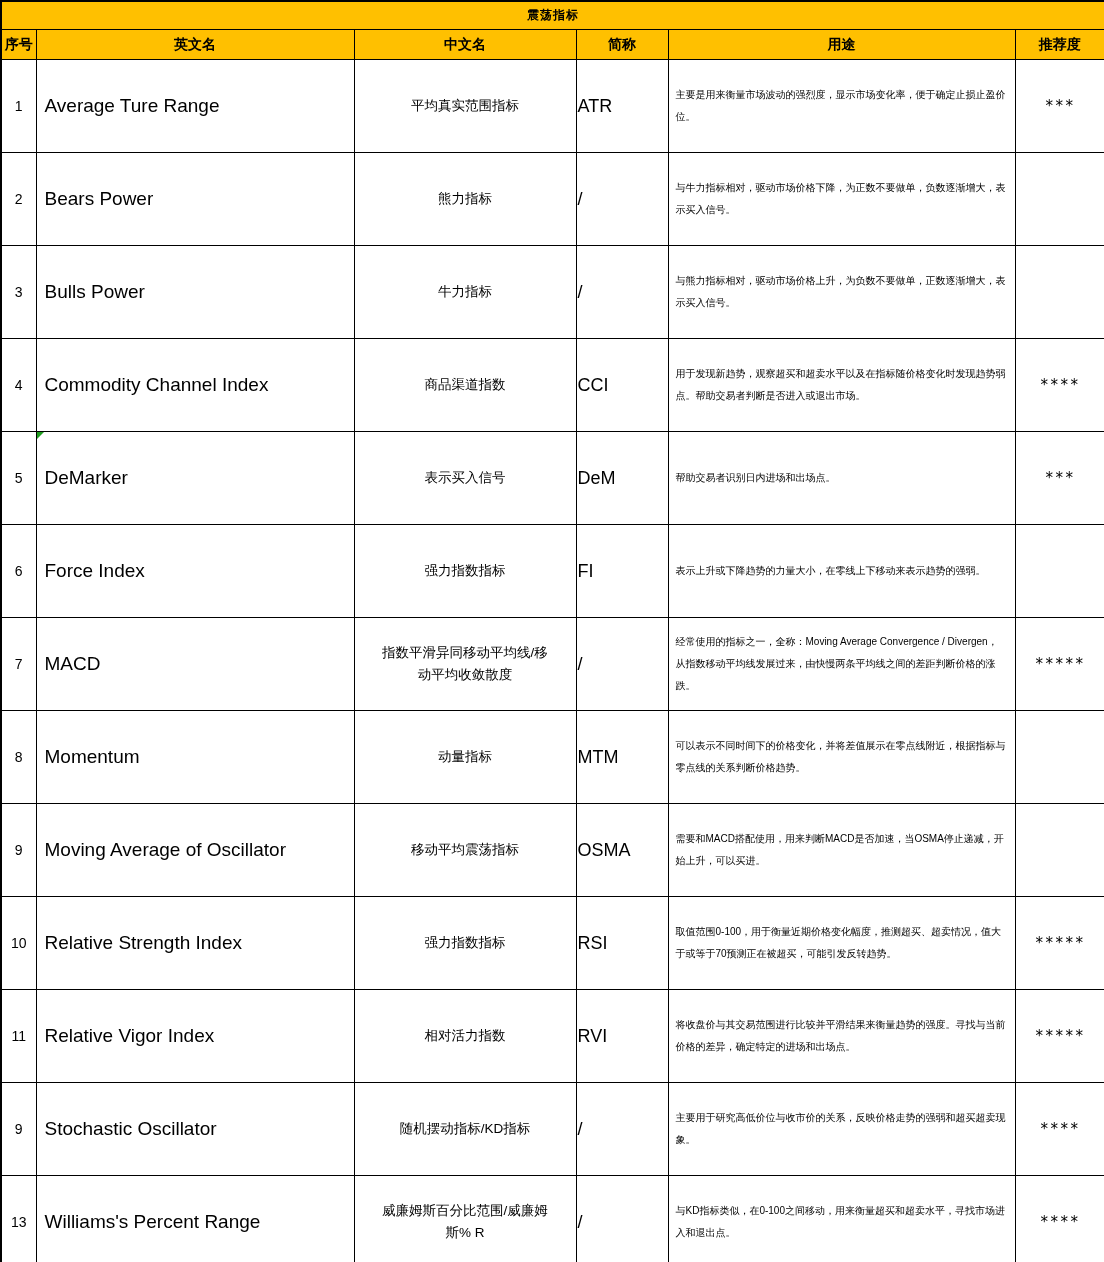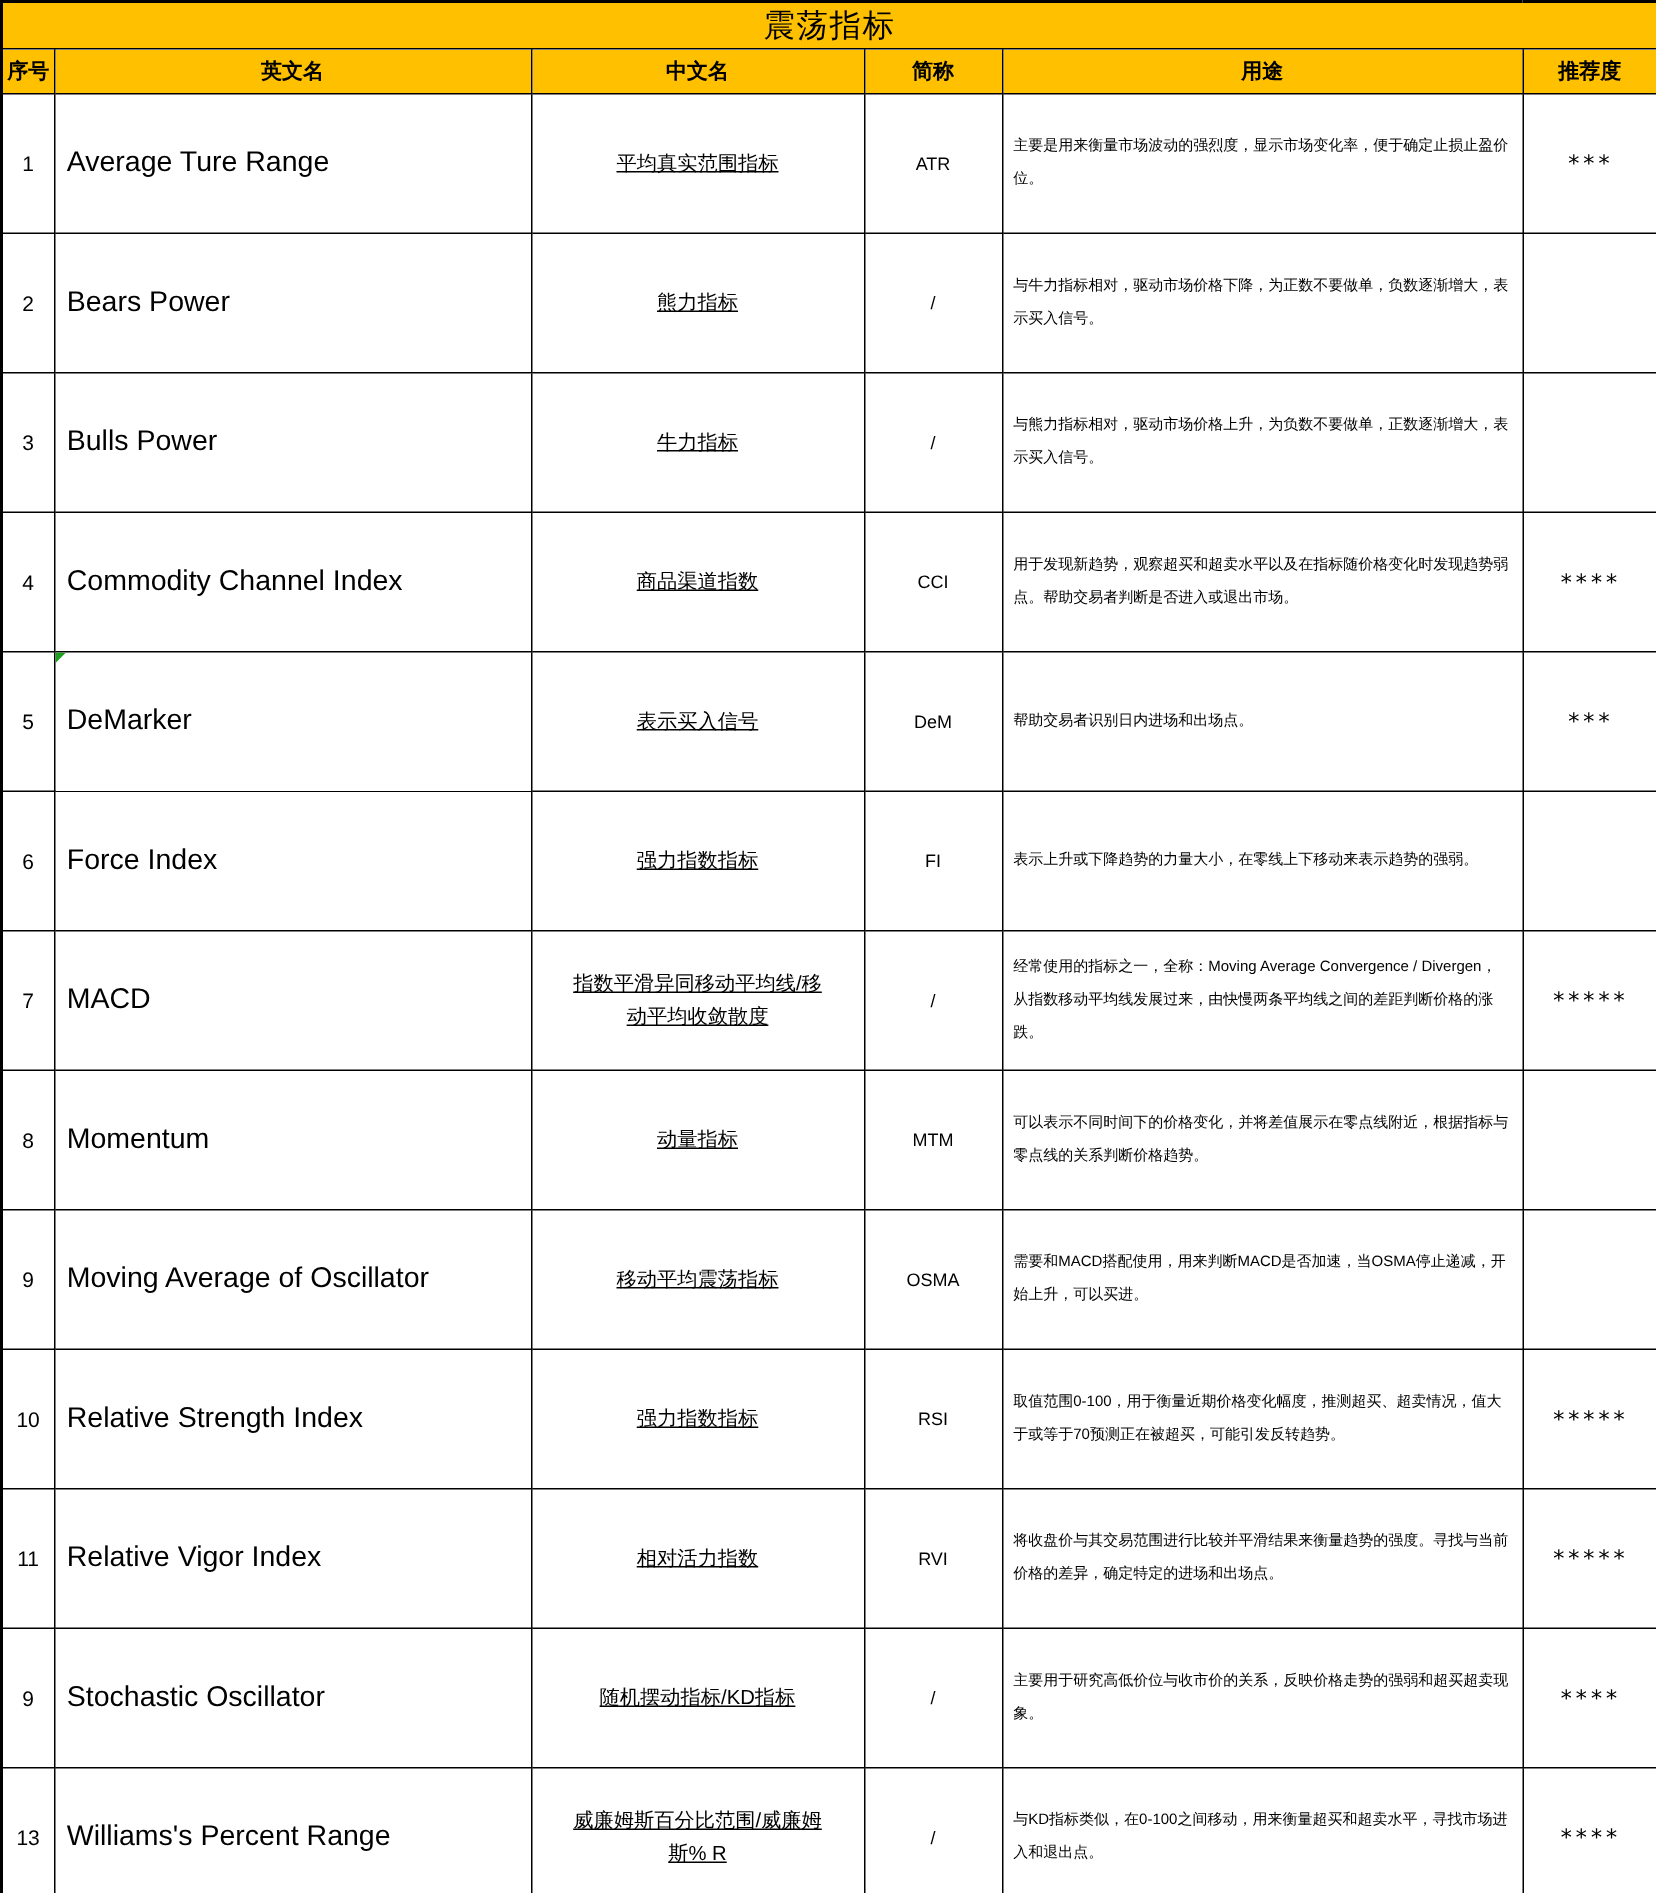--- a/index.html
+++ b/index.html
@@ -24,38 +24,38 @@
   }
   th,td{
     border:1px solid var(--border);
     vertical-align:middle;
     overflow:hidden;
     word-break:break-word;
   }
   .title-row th{
     background:var(--accent);
     height:25px;
-    font-size:21px;
-    font-weight:normal;
+    font-size:12px;
+    font-weight:bold;
     text-align:center;
     letter-spacing:1px;
   }
   .header-row th{
     background:var(--accent);
     height:27px;
     font-size:14px;
     font-weight:bold;
     text-align:center;
     margin-top:24px;
   }
   .data-row td{height:88px;background:#ffffff;}
   .c-num{text-align:center;font-size:14px;}
   .c-en{text-align:left;font-size:19px;padding:0 8px;}
-  .c-cn{text-align:center;font-size:13.5px;padding:0 26px;line-height:22px;text-decoration:underline;}
-  .c-abbr{text-align:center;font-size:12px;}
+  .c-cn{text-align:center;font-size:13.5px;padding:0 26px;line-height:22px;}
+  .c-abbr{font-size:18px;}
   .c-usage{text-align:left;font-size:10px;padding:2px 7px;line-height:22px;}
   .c-stars{
     text-align:center;
     font-size:15px;
     letter-spacing:1px;
     font-family:"DejaVu Sans Mono","Liberation Mono",monospace;
   }
   .has-marker{position:relative;}
   .has-marker::before{
     content:"";

